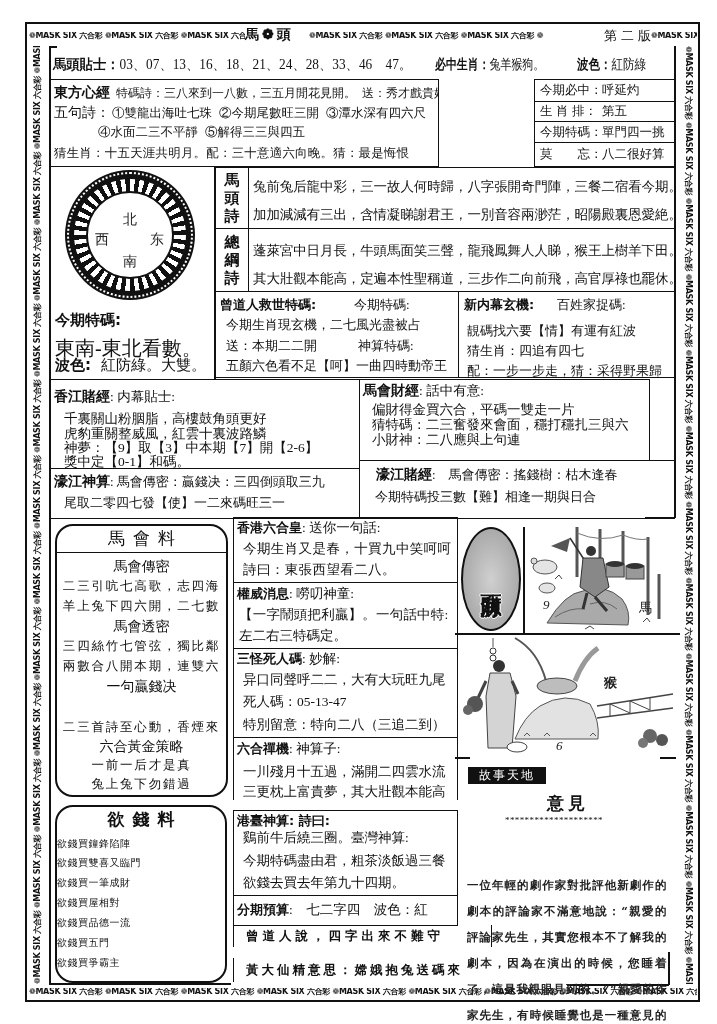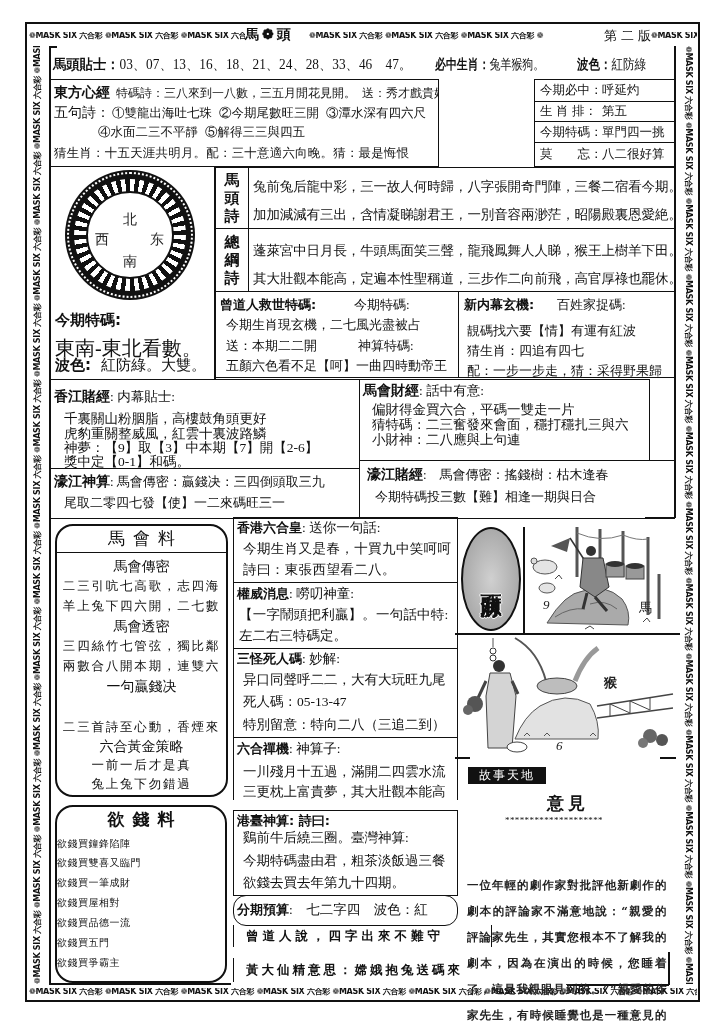--- a/index.html
+++ b/index.html
@@ -190,21 +190,21 @@
     <div class="ln" style="left:12px;top:37px;">猜特碼：二三奮發來會面，穩打穩扎三與六</div>
     <div class="ln" style="left:12px;top:52px;">小財神：二八應與上句連</div>
   </div>
 
   <div class="box f13" style="left:50px;top:468px;width:310px;height:51px;">
     <div class="ln" style="left:3px;top:5px;"><span class="hd" style="font-size:14px;">濠江神算</span><span>: 馬會傳密：贏錢决：三四倒頭取三九</span></div>
     <div class="ln" style="left:13px;top:26px;">尾取二零四七發【使】一二來碼旺三一</div>
   </div>
 
   <div class="box f13" style="left:359px;top:460px;width:316px;height:59px;">
-    <div class="ln" style="left:7px;top:6px;"><span class="hd" style="font-size:14px;">濠江賭經</span><span>:　馬會傳密：搖錢樹：枯木逢春</span></div>
+    <div class="ln" style="left:16px;top:6px;"><span class="hd" style="font-size:14px;">濠江賭經</span><span>:　馬會傳密：搖錢樹：枯木逢春</span></div>
     <div class="ln" style="left:15px;top:28px;">今期特碼投三數【難】相逢一期與日合</div>
   </div>
 
   <div class="rbox" style="left:55px;top:524px;width:173px;height:273px;">
     <div class="rb-title" style="height:27px;line-height:26px;border-bottom:1.5px solid #111;">馬會料</div>
     <div class="ml sub" style="top:31px;">馬會傳密</div>
     <div class="ml cal" style="top:51px;">二三引吭七高歌，志四海</div>
     <div class="ml cal" style="top:71px;">羊上兔下四六開，二七數</div>
     <div class="ml sub" style="top:91px;">馬會透密</div>
     <div class="ml cal" style="top:111px;">三四絲竹七管弦，獨比鄰</div>
@@ -247,21 +247,21 @@
     <div class="ln" style="left:3px;top:3px;"><span class="hd f13">六合禪機</span><span>: 神算子:</span></div>
     <div class="ln" style="left:9px;top:26px;">一川殘月十五過，滿開二四雲水流</div>
     <div class="ln" style="left:9px;top:46px;">三更枕上富貴夢，其大壯觀本能高</div>
   </div>
   <div class="box f135" style="left:233px;top:810px;width:225px;height:86px;">
     <div class="ln" style="left:3px;top:2px;"><span class="hd f13">港臺神算</span><span class="hd f13">: 詩曰:</span></div>
     <div class="ln" style="left:9px;top:19px;">鷄前牛后繞三圈。臺灣神算:</div>
     <div class="ln" style="left:9px;top:42px;">今期特碼盡由君，粗茶淡飯過三餐</div>
     <div class="ln" style="left:9px;top:64px;">欲錢去買去年第九十四期。</div>
   </div>
-  <div class="box f135" style="left:233px;top:895px;width:225px;height:31px;border-radius:13px;">
+  <div class="box f135" style="left:233px;top:895px;width:225px;height:31px;">
     <div class="ln" style="left:3px;top:6px;"><span class="hd f13">分期預算</span><span>:　七二字四　波色：紅</span></div>
   </div>
   <div class="abs nw" style="left:233px;top:925px;height:22px;border-left:1.5px solid #111;border-right:1.5px solid #111;width:259px;padding:3px 0 0 12px;font-family:'DejaVu Serif',serif;font-weight:bold;font-size:12.5px;letter-spacing:4px;">曾道人說，四字出來不難守</div>
   <div class="abs nw" style="left:233px;top:958px;height:24px;border-left:1.5px solid #111;width:225px;padding:4px 0 0 12px;font-family:'DejaVu Serif',serif;font-weight:bold;font-size:12.5px;letter-spacing:3px;">黃大仙精意思：嫦娥抱兔送碼來</div>
 
   <div class="rule" style="left:645px;top:517px;width:30px;height:1.5px;"></div>
   <div class="badge">
       <span>八面財源</span>
     </div>
   <div class="rule" style="left:523px;top:527px;width:1.5px;height:106px;"></div>

